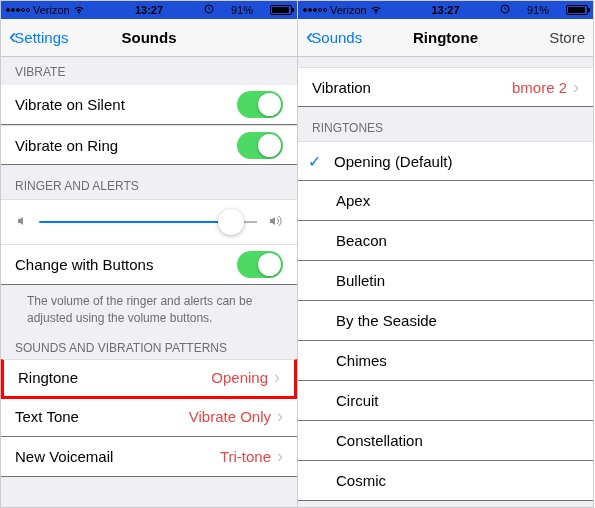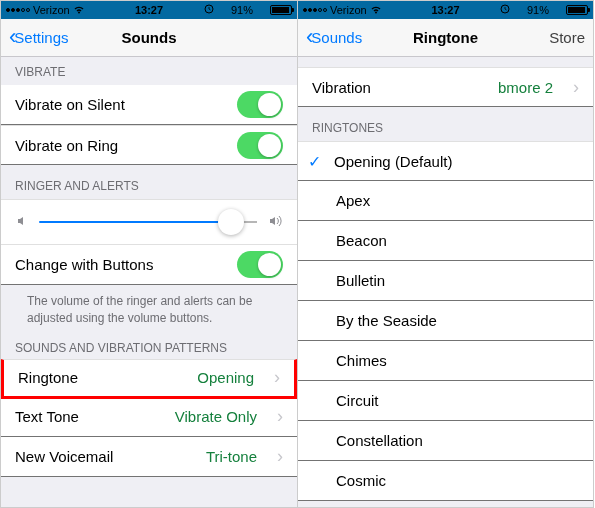--- a/index.html
+++ b/index.html
@@ -1,37 +1,37 @@
 <!DOCTYPE html>
 <html><head>
 <meta charset="utf-8">
 <style>
 * { margin: 0; padding: 0; box-sizing: border-box; }
 body { font-family: -apple-system, "Helvetica Neue", Helvetica, Arial, sans-serif; background: #fff; width: 595px; height: 508px; position: relative; overflow: hidden; }
 .screens { display: flex; width: 595px; height: 508px; }
 .screen { width: 297px; height: 508px; border: 1px solid #ccc; background: #efeff4; overflow: hidden; }
 .screen:first-child { border-right: none; }
-.status-bar { height: 18px; background: #0369a1; display: flex; align-items: center; font-size: 11px; padding: 0 5px; color: #000; }
+.status-bar { height: 18px; background: #1d4ed8; display: flex; align-items: center; font-size: 11px; padding: 0 5px; color: #000; }
 .sb-left { display: flex; align-items: center; gap: 3px; flex: 1; }
 .sb-center { flex: 0; font-weight: 600; }
 .sb-right { display: flex; align-items: center; gap: 17px; flex: 1; justify-content: flex-end; }
 .dots { display: flex; gap: 1px; }
 .dot { width: 4px; height: 4px; border-radius: 50%; border: 0.7px solid #000; }
 .dot.fill { background: #000; }
 .navbar { height: 38px; background: #f7f7f7; border-bottom: 1px solid #c8c7cc; display: flex; align-items: center; position: relative; padding: 0 8px; }
 .nav-left { display: flex; align-items: center; color: #007aff; font-size: 15px; cursor: pointer; }
 .nav-left .chev { font-size: 22px; margin-right: -2px; margin-top: -2px; }
 .nav-title { position: absolute; left: 50%; transform: translateX(-50%); font-weight: 600; font-size: 15px; color: #000; }
 .nav-right { margin-left: auto; color: #404040; font-size: 15px; cursor: pointer; }
 .section-header { font-size: 12px; color: #6d6d72; padding: 14px 14px 6px 14px; text-transform: uppercase; }
 .section-header.first { padding-top: 8px; }
 .cell { background: #fff; height: 40px; display: flex; align-items: center; padding: 0 14px; font-size: 15px; color: #000; border-bottom: 1px solid #737373; }
 .cell.first { border-top: 1px solid #e0e0e0; }
 .cell-label { flex: 1; }
-.cell-value { color: #15803d; font-size: 15px; margin-right: 20px; }
+.cell-value { color: #ef4444; font-size: 15px; margin-right: 6px; }
 .chevron { color: #c7c7cc; font-size: 18px; }
 .toggle { width: 46px; height: 27px; background: #4cd964; border-radius: 14px; position: relative; }
 .toggle::after { content: ''; position: absolute; right: 2px; top: 2px; width: 23px; height: 23px; background: #fff; border-radius: 50%; box-shadow: 0 1px 3px rgba(0,0,0,0.3); }
 .slider-cell { background: #fff; height: 46px; display: flex; align-items: center; padding: 0 14px; border-top: 1px solid #e0e0e0; border-bottom: 1px solid #e0e0e0; gap: 10px; }
 .slider-track { flex: 1; height: 2px; background: #007aff; position: relative; border-radius: 1px; }
 .slider-track .remain { position: absolute; right: 0; height: 2px; background: #b6b6b6; width: 12%; }
 .slider-thumb { position: absolute; right: 12%; top: 50%; transform: translate(50%, -50%); width: 26px; height: 26px; background: #fff; border-radius: 50%; box-shadow: 0 1px 4px rgba(0,0,0,0.3); }
 .footer-note { font-size: 12px; color: #6d6d72; padding: 8px 26px; line-height: 1.4; }
 .speaker-icon { color: #8e8e93; font-size: 14px; }
 .ringtone-hl { border: 3px solid #ff0000; margin: -2px 0; position: relative; z-index: 2; }

